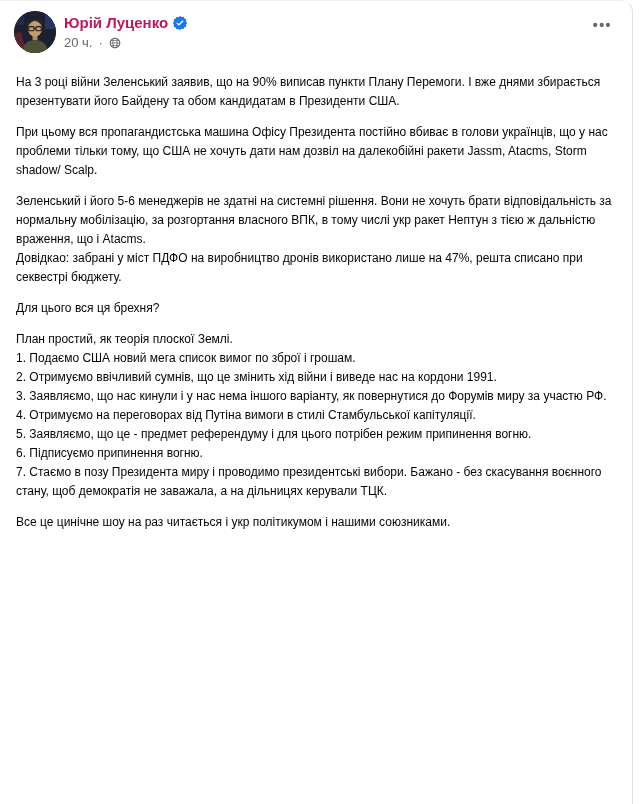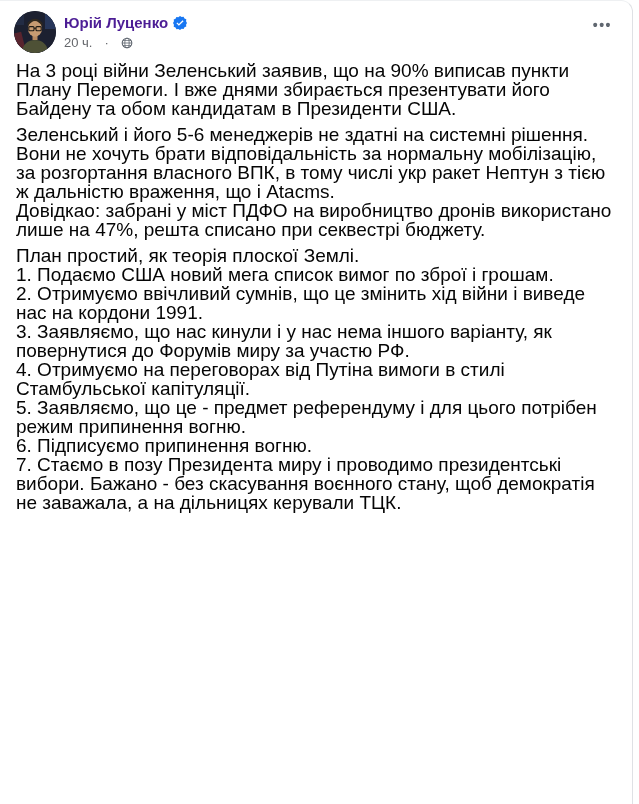--- a/index.html
+++ b/index.html
@@ -42,33 +42,33 @@
     padding-top: 2px;
   }
   .author-row {
     display: flex;
     align-items: center;
     gap: 5px;
   }
   .author-name {
     font-size: 15px;
     font-weight: 700;
-    color: #4c1d95;
+    color: #be185d;
     cursor: pointer;
     line-height: 19px;
   }
   .verified-badge {
     display: inline-flex;
     width: 14px;
     height: 14px;
   }
   .meta-row {
     display: flex;
     align-items: center;
-    gap: 12px;
+    gap: 6px;
     margin-top: 3px;
     color: #65676b;
     font-size: 13px;
     line-height: 16px;
   }
   .timestamp { cursor: pointer; }
   .meta-sep { color: #65676b; }
   .globe-icon { display: inline-flex; width: 12px; height: 12px; }
   .more-button {
     position: absolute;
@@ -80,25 +80,25 @@
     font-weight: 700;
     cursor: pointer;
     padding: 4px 2px;
     border-radius: 6px;
     user-select: none;
   }
   .post-body {
     padding: 2px 20px 8px 16px;
   }
   .post-par {
-    font-size: 19px;
+    font-size: 12px;
     line-height: 19px;
     color: #050505;
     white-space: pre-wrap;
-    margin: 0 0 7px 0;
+    margin: 12px 0 7px 0;
     word-wrap: break-word;
   }
   .post-par:last-child { margin-bottom: 0; }
 </style>
 </head>
 <body>
 
 <div class="post-card">
 
   <div class="post-header">
@@ -153,25 +153,28 @@
           </svg>
         </span>
       </div>
     </div>
 
     <div class="more-button">•••</div>
   </div>
 
   <div class="post-body">
       <p class="post-par">На 3 році війни Зеленський заявив, що на 90% виписав пункти Плану Перемоги. І вже днями збирається презентувати його Байдену та обом кандидатам в Президенти США.</p>
+      <p class="post-par">При цьому вся пропагандистська машина Офісу Президента постійно вбиває в голови українців, що у нас проблеми тільки тому, що США не хочуть дати нам дозвіл на далекобійні ракети Jassm, Atacms, Storm shadow/ Scalp.</p>
       <p class="post-par">Зеленський і його 5-6 менеджерів не здатні на системні рішення. Вони не хочуть брати відповідальність за нормальну мобілізацію, за розгортання власного ВПК, в тому числі укр ракет Нептун з тією ж дальністю враження, що і Atacms.
 Довідкао: забрані у міст ПДФО на виробництво дронів використано лише на 47%, решта списано при секвестрі бюджету.</p>
+      <p class="post-par">Для цього вся ця брехня?</p>
       <p class="post-par">План простий, як теорія плоскої Землі.
 1. Подаємо США новий мега список вимог по зброї і грошам.
 2. Отримуємо ввічливий сумнів, що це змінить хід війни і виведе нас на кордони 1991.
 3. Заявляємо, що нас кинули і у нас нема іншого варіанту, як повернутися до Форумів миру за участю РФ.
 4. Отримуємо на переговорах від Путіна вимоги в стилі Стамбульської капітуляції.
 5. Заявляємо, що це - предмет референдуму і для цього потрібен режим припинення вогню.
 6. Підписуємо припинення вогню.
 7. Стаємо в позу Президента миру і проводимо президентські вибори. Бажано - без скасування воєнного стану, щоб демократія не заважала, а на дільницях керували ТЦК.</p>
+      <p class="post-par">Все це цинічне шоу на раз читається і укр політикумом і нашими союзниками.</p>
     </div>
 
 </div>
 
 </body></html>

